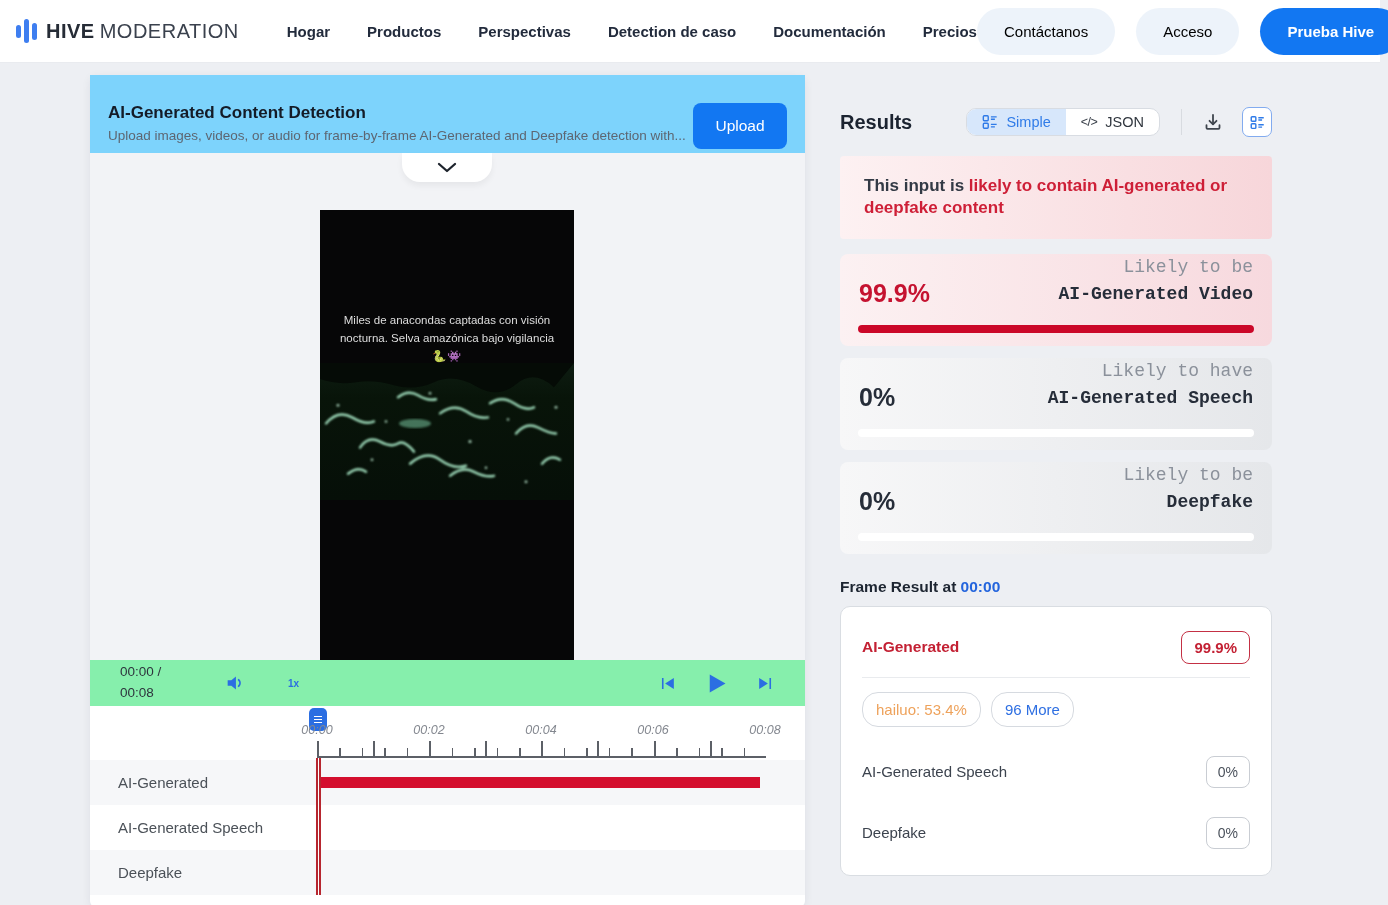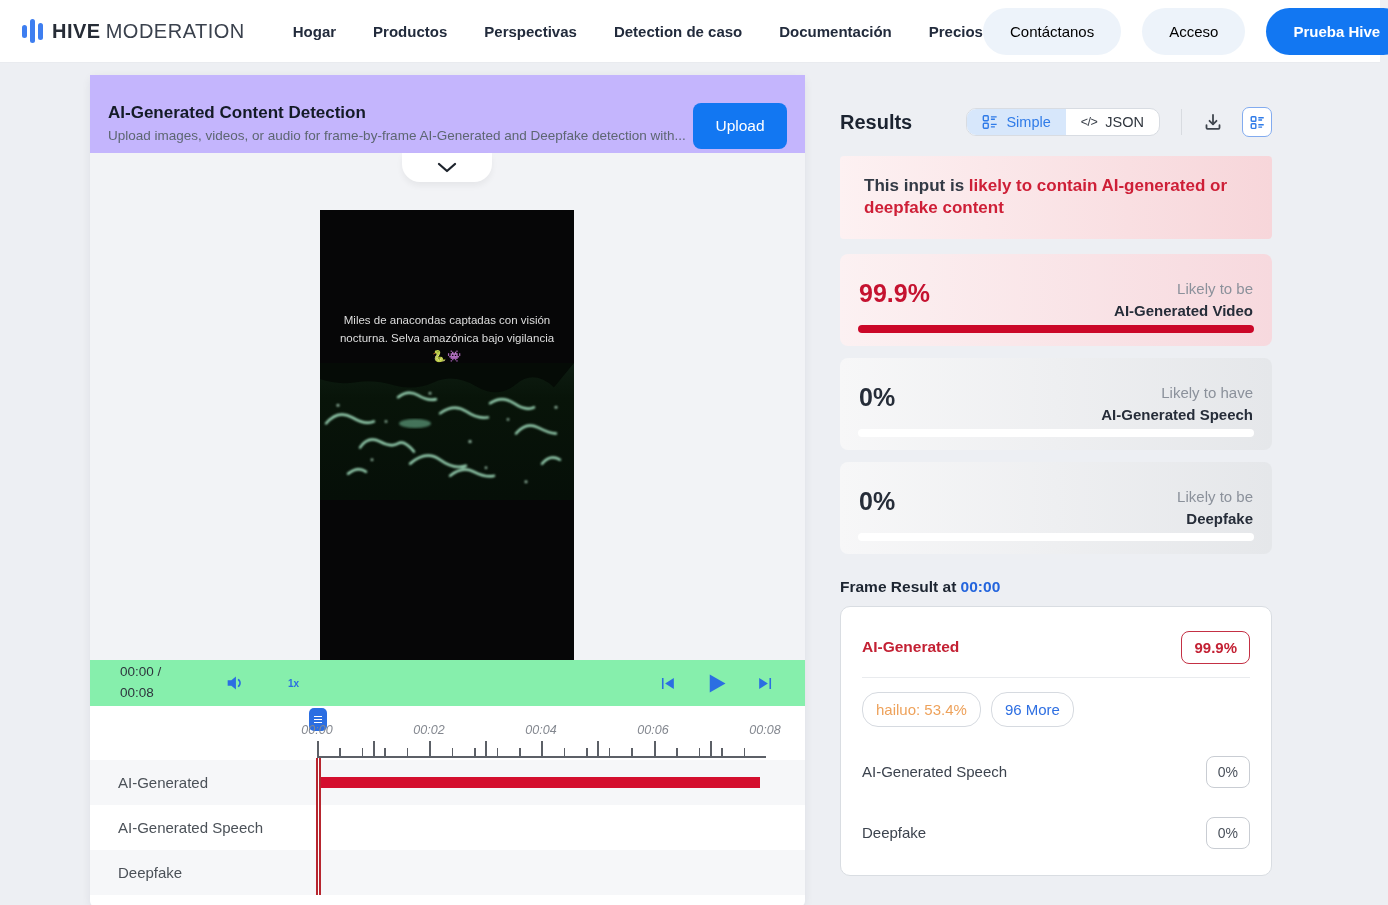--- a/index.html
+++ b/index.html
@@ -9,21 +9,21 @@
     background:#edeff3;
     position:relative;
     overflow:hidden;
     color:#20293a;
   }
 
   
   .topnav {
     position:absolute; left:0; top:0; right:8px; height:63px;
     background:#fff; border-bottom:1px solid #e9ebef;
-    display:flex; align-items:center; padding:0 22px; z-index:30;
+    display:flex; align-items:center; padding:0 16px; z-index:30;
   }
   .logo { display:flex; align-items:center; gap:9px; }
   .logo-bars { display:flex; align-items:center; gap:3px; height:26px; }
   .logo-bars i { display:block; width:5px; border-radius:3px; background:#3e7ef0; }
   .logo-bars i:nth-child(1){ height:13px; }
   .logo-bars i:nth-child(2){ height:24px; }
   .logo-bars i:nth-child(3){ height:17px; }
   .logo-text { font-size:20px; letter-spacing:.5px; color:#262c36; }
   .logo-text b { font-weight:700; margin-right:5px; }
   .logo-text span { font-weight:400; color:#3a414d; }
@@ -36,21 +36,21 @@
   }
   .pill-ghost { background:#edf3fa; color:#000000; }
   .pill-primary { background:#1277f2; color:#fff; font-weight:700; }
 
   
   .left-card {
     position:absolute; left:90px; top:75px; width:715px; height:832px;
     background:#fff; border-radius:6px; box-shadow:0 2px 10px rgba(25,35,55,.07);
     z-index:5;
   }
-  .panel-header { position:absolute; left:0; top:0; right:0; height:78px; background:#c4b5fd; }
+  .panel-header { position:absolute; left:0; top:0; right:0; height:78px; background:#7dd3fc; }
   .panel-title { position:absolute; left:18px; top:28px; font-size:17px; font-weight:700; color:#141b27; }
   .panel-sub { position:absolute; left:18px; top:53px; font-size:13.5px; color:#5d6672; width:580px; white-space:nowrap; }
   .upload-btn {
     position:absolute; right:18px; top:28px; width:94px; height:46px;
     background:#1277f2; color:#fff; border:none; border-radius:8px;
     font-size:15.5px; font-family:inherit; cursor:pointer;
   }
   .media-zone { position:absolute; left:0; top:78px; right:0; height:507px; background:#f2f3f6; }
   .collapse-pill {
     position:absolute; left:312px; top:0; width:90px; height:29px;
@@ -136,21 +136,21 @@
     font-size:17px; font-weight:700; line-height:1.32; color:#333a45;
   }
   .alert-banner b { color:#ce1f37; }
 
   .score-card { position:relative; height:92px; border-radius:8px; margin-top:12px; }
   .score-card.first { margin-top:15px; }
   .theme-red  { background:linear-gradient(90deg,#fcf1f2,#f7d9de); }
   .theme-gray { background:linear-gradient(90deg,#f7f7f8,#e5e7ea); }
   .score-value { position:absolute; left:19px; top:25px; font-size:25px; font-weight:700; color:#262d39; }
   .theme-red .score-value { color:#c51230; }
-  .score-qual { position:absolute; right:19px; top:24px; text-align:right; font-size:15px; line-height:1.5; color:#8b919b; }
+  .score-qual { position:absolute; right:19px; top:0; text-align:right; font-size:18px; line-height:1.5; color:#8b919b;font-family:Liberation Mono, monospace; }
   .score-qual b { color:#262d39; }
   .score-bar { position:absolute; left:18px; right:18px; bottom:13px; height:8px; border-radius:4px; background:#fff; }
   .score-bar .fill { height:100%; border-radius:4px; background:#cb0728; }
 
   .frame-heading { margin-top:24px; font-size:15.5px; font-weight:700; color:#1d2531; }
   .frame-heading span { color:#2465dd; }
   .frame-card { margin-top:10px; background:#fff; border:1px solid #d9dde2; border-radius:10px; padding:24px 21px 26px; }
   .fr-top { display:flex; align-items:center; }
   .fr-label { font-size:15.5px; font-weight:700; color:#c32033; }
   .fr-value {

